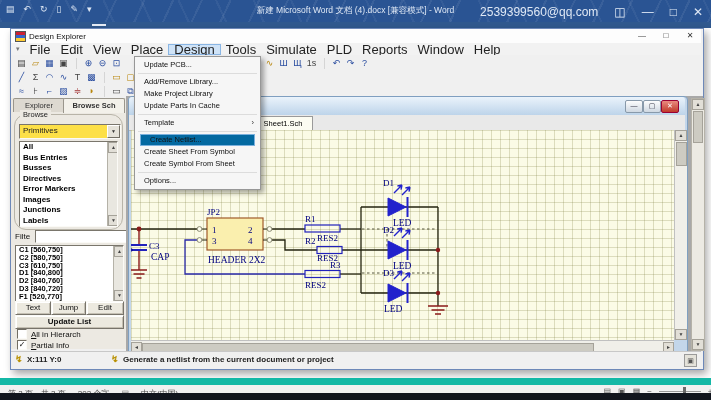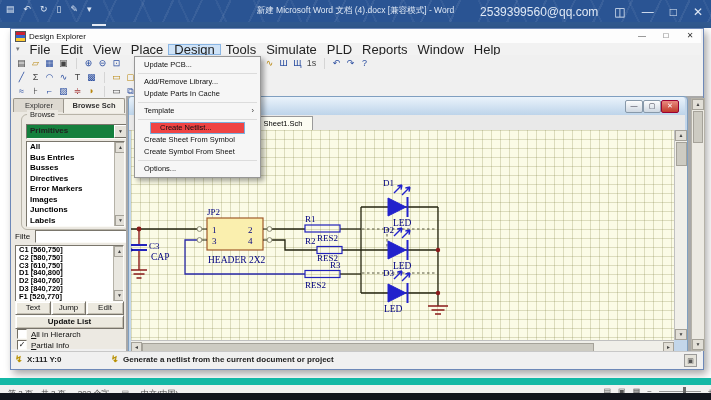--- a/index.html
+++ b/index.html
@@ -39,23 +39,23 @@
   .de-toolbar{left:0;top:26px;width:690px;height:43px;background:#f0f0f0;border-bottom:1px solid #cfcfcf;}
   .trow{position:absolute;left:4px;height:14px;display:flex;gap:1px;align-items:center;}
   .ti{width:13px;height:12px;font-size:9px;line-height:12px;text-align:center;display:inline-block;color:#444;}
   .c-y{color:#b8860b}.c-b{color:#2b4ea0}.c-r{color:#a03030}
   .tsep{width:5px;height:11px;border-right:1px solid #d5d5d5;margin-right:4px;}
 
   
   .panel{left:0;top:69px;width:115px;height:251px;background:#ece9e2;border-right:1px solid #8d8d8d;}
   .ptab{top:0;height:13px;font-size:7.5px;line-height:13px;text-align:center;border:1px solid #9a968c;border-bottom:none;background:#ddd9d0;color:#333;border-radius:2px 2px 0 0;}
   .ptab.active{background:#f3f1ea;font-weight:bold;height:14px;z-index:2;}
-  .pgroup{left:3px;top:16px;width:107px;height:114px;border:1px solid #b8b4a8;border-radius:6px;margin-left:7px;}
+  .pgroup{left:3px;top:16px;width:107px;height:114px;border:1px solid #b8b4a8;border-radius:12px;}
   .pgroup-legend{position:absolute;left:5px;top:-5px;background:#ece9e2;padding:0 3px;font-size:7.5px;color:#222;}
-  .psel{left:4px;top:9px;width:97px;height:13px;background:#15803d;border:1px solid;border-color:#7a766c #fbfaf6 #fbfaf6 #7a766c;font-size:8px;font-weight:bold;line-height:12px;padding-left:3px;}
+  .psel{left:4px;top:9px;width:97px;height:13px;background:#fde047;border:1px solid;border-color:#7a766c #fbfaf6 #fbfaf6 #7a766c;font-size:8px;font-weight:normal;line-height:12px;padding-left:3px;}
   .psel .dd{position:absolute;right:0;top:0;width:11px;height:11px;background:#e5e2d9;border:1px solid;border-color:#fff #716d63 #716d63 #fff;font-size:5px;line-height:11px;text-align:center;color:#333;}
   .listbox{background:#fff;border:1px solid;border-color:#7a766c #fbfaf6 #fbfaf6 #7a766c;overflow:hidden;}
   .lb1{left:4px;top:26px;width:97px;height:84px;}
   .li{font-size:8px;font-weight:bold;color:#000;padding-left:3px;line-height:10.5px;white-space:nowrap;}
   .li2{font-size:7.5px;font-weight:bold;color:#000;padding-left:3px;line-height:7.8px;white-space:nowrap;}
   .vsb{position:absolute;right:0;top:0;width:9px;height:100%;background:#e9e7e0;border-left:1px solid #b5b2a8;}
   .sarrow{position:absolute;left:0;width:9px;height:9px;background:#e2dfd7;border:1px solid #a5a299;font-size:5px;line-height:8px;text-align:center;color:#444;}
   .pfilter-label{left:4px;top:134px;font-size:8px;color:#111;}
   .pfilter{left:24px;top:132px;width:87px;height:11px;background:#fff;border:1px solid;border-color:#7a766c #fbfaf6 #fbfaf6 #7a766c;font-size:8px;padding:0 2px;font-family:"Liberation Sans",sans-serif;}
   .lb2{left:4px;top:147px;width:107px;height:55px;}
@@ -84,21 +84,21 @@
 
   
   .de-status{left:0;top:322px;width:690px;height:16px;background:#f0f0f0;border-top:1px solid #c8c8c8;font-size:8px;}
   .bolt{color:#b89000;font-weight:bold;font-size:9px;}
   .st-box{position:absolute;right:4px;top:2px;width:11px;height:11px;border:1px solid #9a9a9a;background:#e4e2da;font-size:7px;line-height:11px;text-align:center;color:#555;}
 
   
   .dropdown{left:133px;top:55px;width:125px;background:#f6f6f6;border:1px solid #979797;
             box-shadow:3px 3px 5px rgba(0,0,0,.35);z-index:50;padding:2px 0;}
   .mi{height:12px;line-height:12px;font-size:7.5px;color:#111;padding-left:9px;position:relative;white-space:nowrap;}
-  .mi.hl{background:#ef4444;border:1px solid #7ab0dd;height:10px;line-height:10px;margin:0 15px;}
+  .mi.hl{background:#0369a1;border:1px solid #7ab0dd;height:10px;line-height:10px;margin:0 5px;}
   .msep{height:1px;background:#dcdcdc;margin:2px 3px;}
   .subarrow{position:absolute;right:6px;top:0;color:#333;}
 
   
   .schsvg text{font-family:"Liberation Serif",serif;fill:#000080;}
 </style>
 </head>
 <body>
 
 <div id="screen">
@@ -380,20 +380,21 @@
       <span class="abs" style="left:16px;top:3px;font-weight:bold">X:111 Y:0</span>
       <span class="abs bolt" style="left:100px;top:2px">↯</span>
       <span class="abs" style="left:112px;top:3px;font-weight:bold">Generate a netlist from the current document or project</span>
       <span class="st-box">▣</span>
     </div>
 
     <div class="abs dropdown" style="left:123px;top:27px">
       <div class="mi">Update PCB...</div>
       <div class="msep"></div>
       <div class="mi">Add/Remove Library...</div>
+      <div class="mi">Make Project Library</div>
       <div class="mi">Update Parts In Cache</div>
       <div class="msep"></div>
       <div class="mi">
         <span>Template</span>
         <span class="subarrow">›</span>
       </div>
       <div class="msep"></div>
       <div class="mi hl">Create Netlist...</div>
       <div class="mi">Create Sheet From Symbol</div>
       <div class="mi">Create Symbol From Sheet</div>

